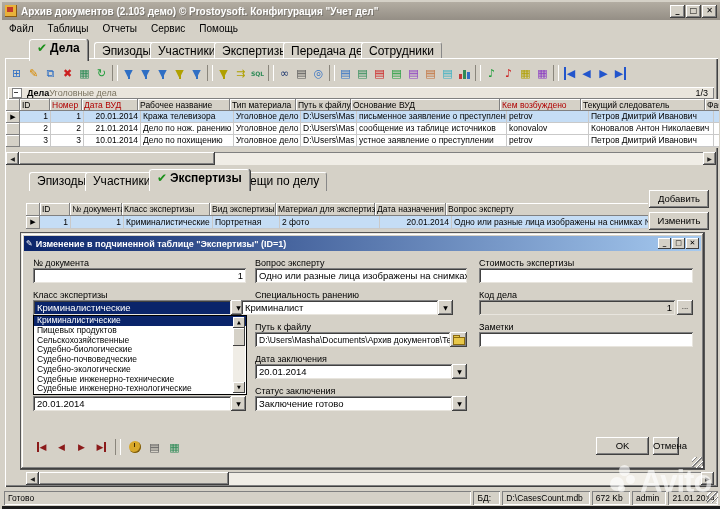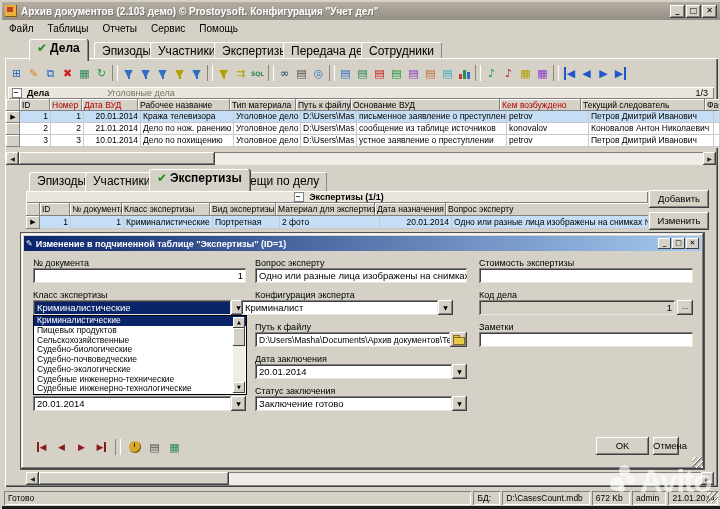--- a/index.html
+++ b/index.html
@@ -182,21 +182,21 @@
     <span class="ticon c-navblue">◀</span>
     <span class="ticon c-navblue">▶</span>
     <span class="ticon c-navblue">
         <span class="navwrap barR">▶</span>
       </span>
   </div>
 
   <div class="abs sechdr" style="left:6px;top:85px;width:706px;height:12px;">
     <span class="collapsebox"></span>
     <b>Дела</b>
-    <span style="margin-left:58px;color:#7b7460;">Уголовные дела</span>
+    <span style="color:#7b7460;">Уголовные дела</span>
     <span style="margin-left:auto;margin-right:6px;">1/3</span>
   </div>
 
   <div class="abs grid" style="left:4px;top:97px;width:713px;height:49px;">
     <div class="grow">
       <span class="selcell"></span>
       <span class="hcell" style="width:26px;">ID</span>
       <span class="hcell red" style="width:28px;">Номер</span>
       <span class="hcell red" style="width:52px;">Дата ВУД</span>
       <span class="hcell" style="width:88px;">Рабочее название</span>
@@ -258,24 +258,20 @@
     <span class="sbtn" style="margin-left:auto;">▶</span>
   </div>
 
   <div class="abs" style="left:0;top:170px;width:712px;height:19px;">
     <div class="tab" style="left:8px;"><span>Эпизоды</span></div>
     <div class="tab" style="left:64px;"><span>Участники</span></div>
     <div class="tab active" style="left:128px;"><span class="check">✔</span><span>Экспертизы</span></div>
     <div class="tab" style="left:213px;"><span>Вещи по делу</span></div>
   </div>
 
-  <div class="abs sechdr" style="left:24px;top:189px;width:622px;height:12px;justify-content:center;">
-    <span class="collapsebox"></span>
-    <b>Экспертизы (1/1)</b>
-  </div>
 
   <div class="abs grid" style="left:24px;top:201px;width:622px;height:26px;">
     <div class="grow" style="height:13px;">
       <span class="selcell" style="line-height:13px;"></span>
       <span class="hcell" style="width:26px;line-height:13px;">ID</span>
       <span class="hcell" style="width:48px;line-height:13px;">№ документа</span>
       <span class="hcell" style="width:84px;line-height:13px;">Класс экспертизы</span>
       <span class="hcell" style="width:62px;line-height:13px;">Вид экспертизы</span>
       <span class="hcell" style="width:95px;line-height:13px;">Материал для экспертизы</span>
       <span class="hcell" style="width:67px;line-height:13px;">Дата назначения</span>
@@ -333,21 +329,21 @@
     </div>
 
     <div class="abs combo" style="left:12px;top:163px;width:213px;height:15px;">
       <span class="field val">20.01.2014</span>
       <span class="ddbtn">▼</span>
     </div>
 
     <div class="abs lbl" style="left:234px;top:25px;">Вопрос эксперту</div>
     <div class="abs field" style="left:234px;top:35px;width:212px;height:15px;">Одно или разные лица изображены на снимках №1 и №2</div>
 
-    <div class="abs lbl" style="left:234px;top:57px;">Конфигурация эксперта</div>
+    <div class="abs lbl" style="left:234px;top:57px;">Специальность ранению</div>
     <div class="abs combo" style="left:220px;top:67px;width:212px;height:15px;">
       <span class="field val">Криминалист</span>
       <span class="ddbtn">▼</span>
     </div>
 
     <div class="abs lbl" style="left:234px;top:89px;">Путь к файлу</div>
     <div class="abs combo" style="left:234px;top:99px;width:212px;height:15px;">
       <span class="field val" style="font-size:8.5px;">D:\Users\Masha\Documents\Архив документов\Temp</span>
       <span class="folderbtn"></span>
     </div>

